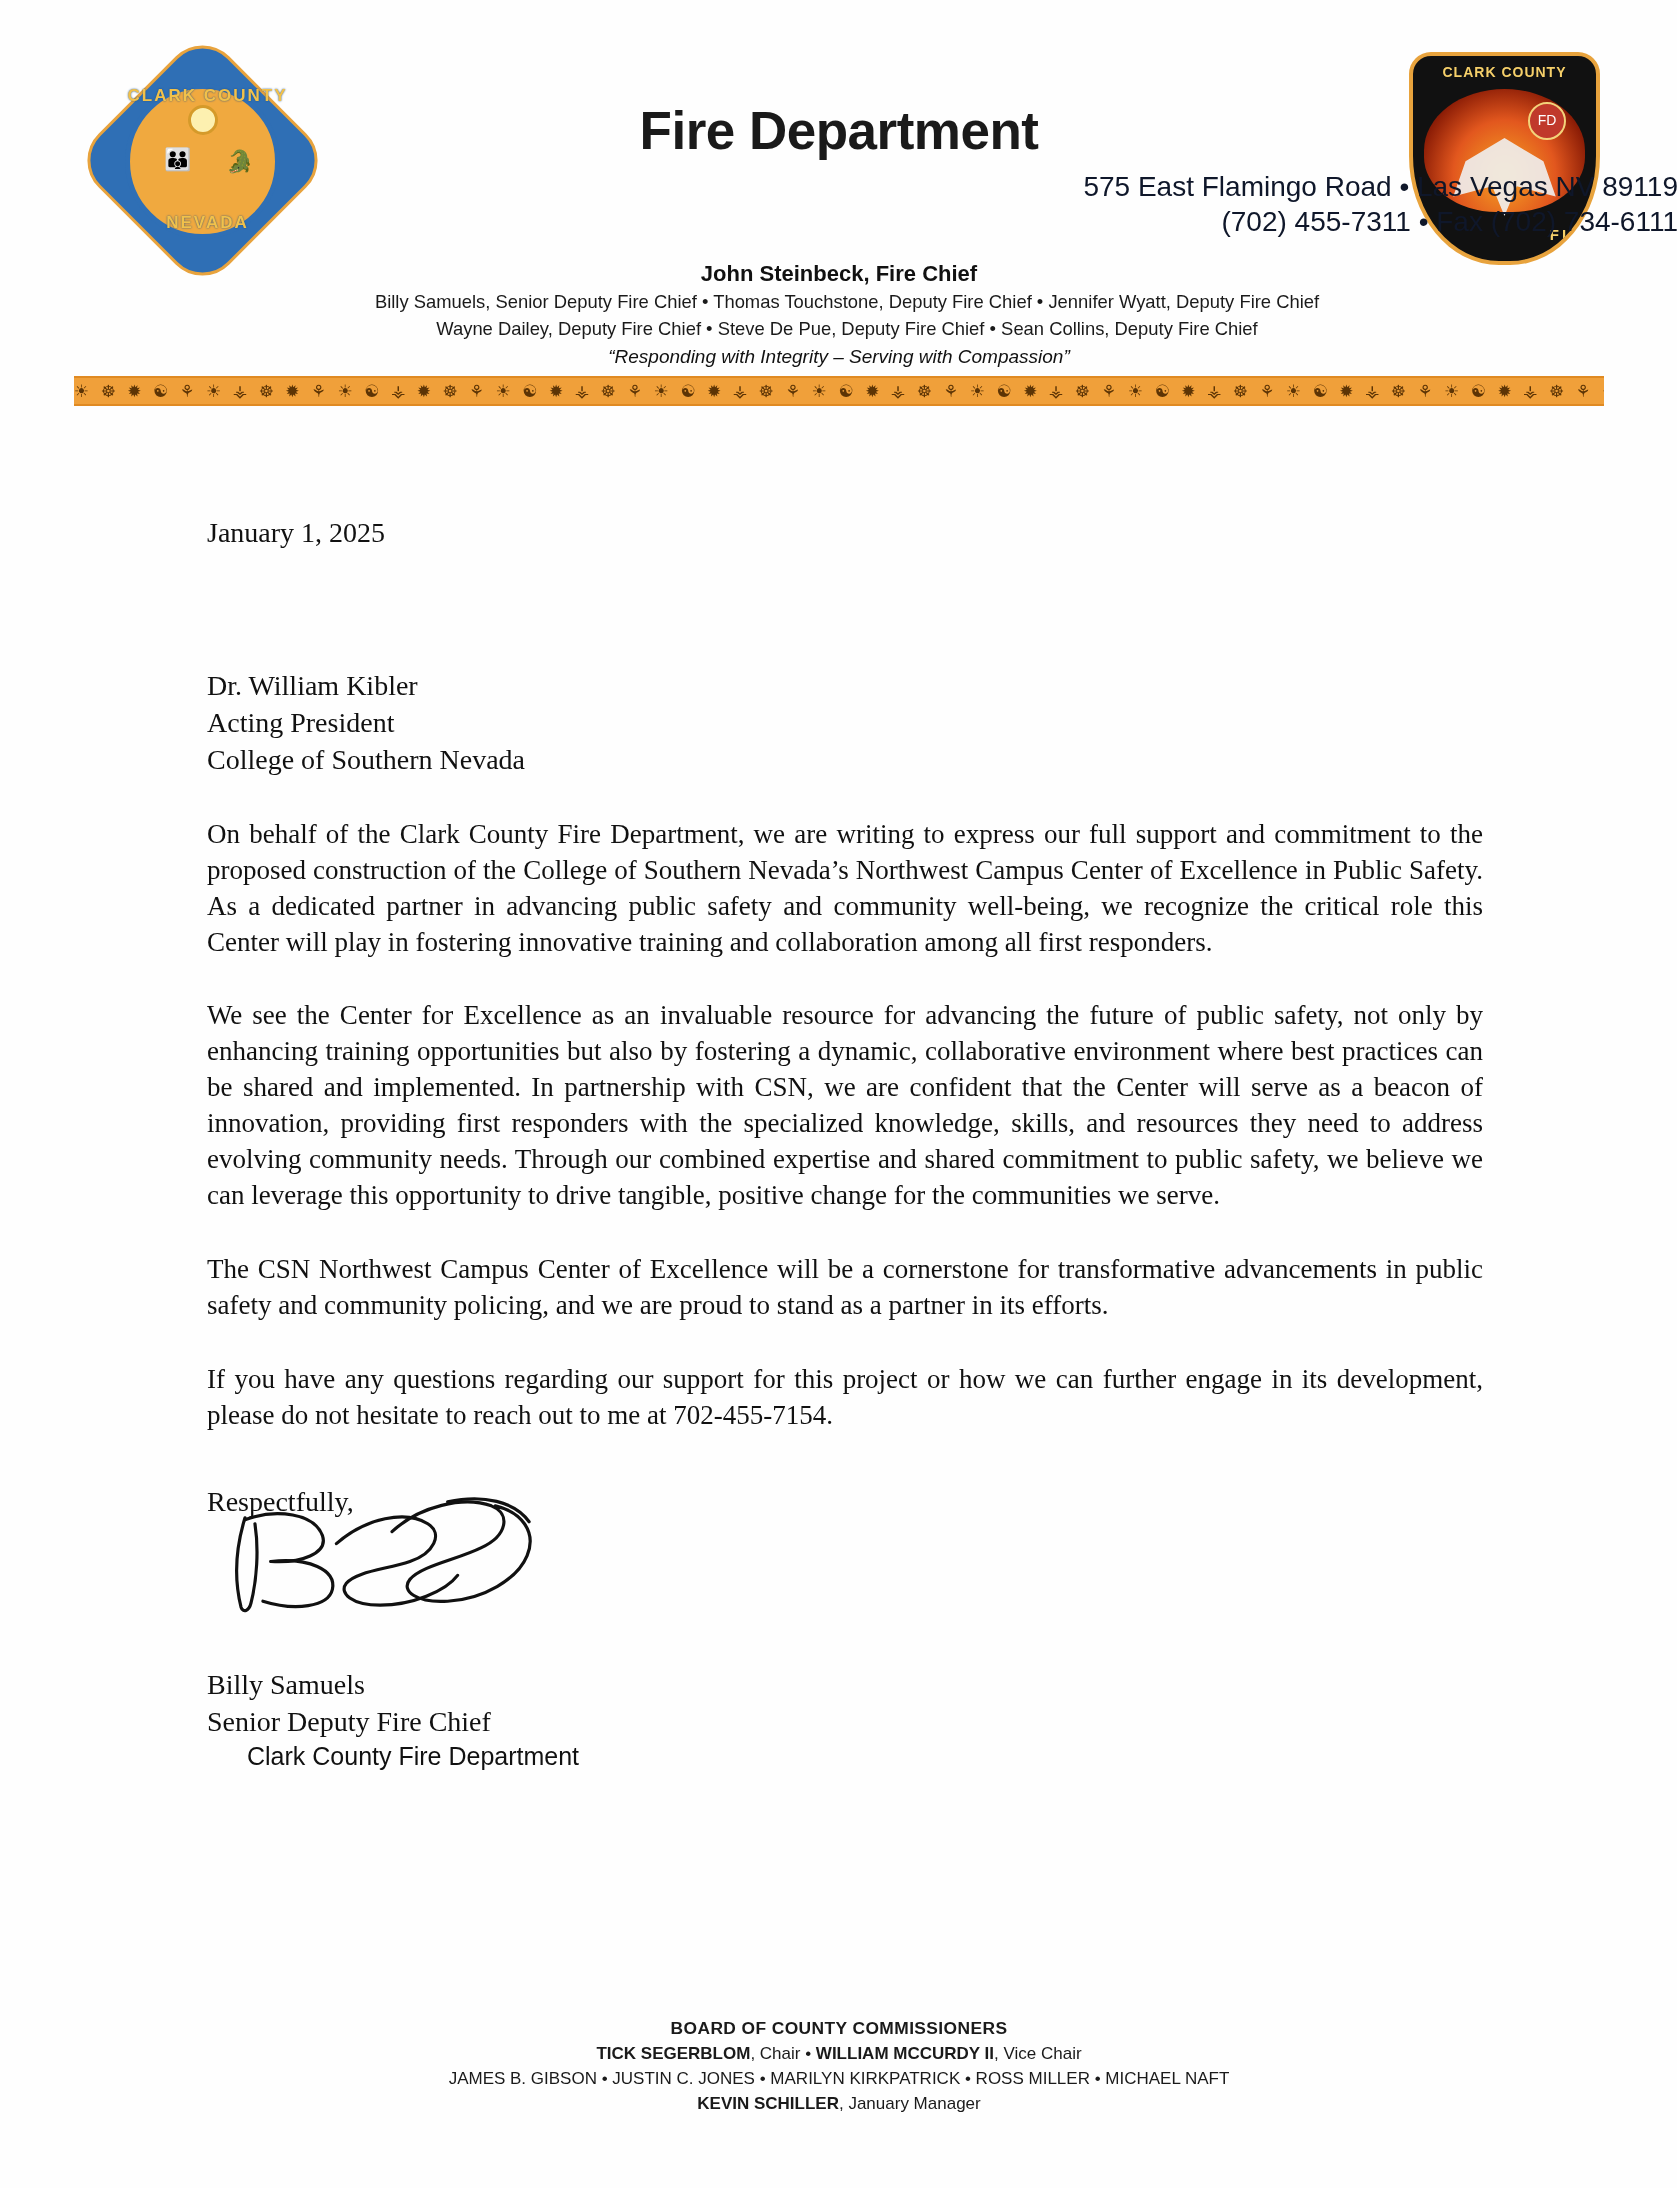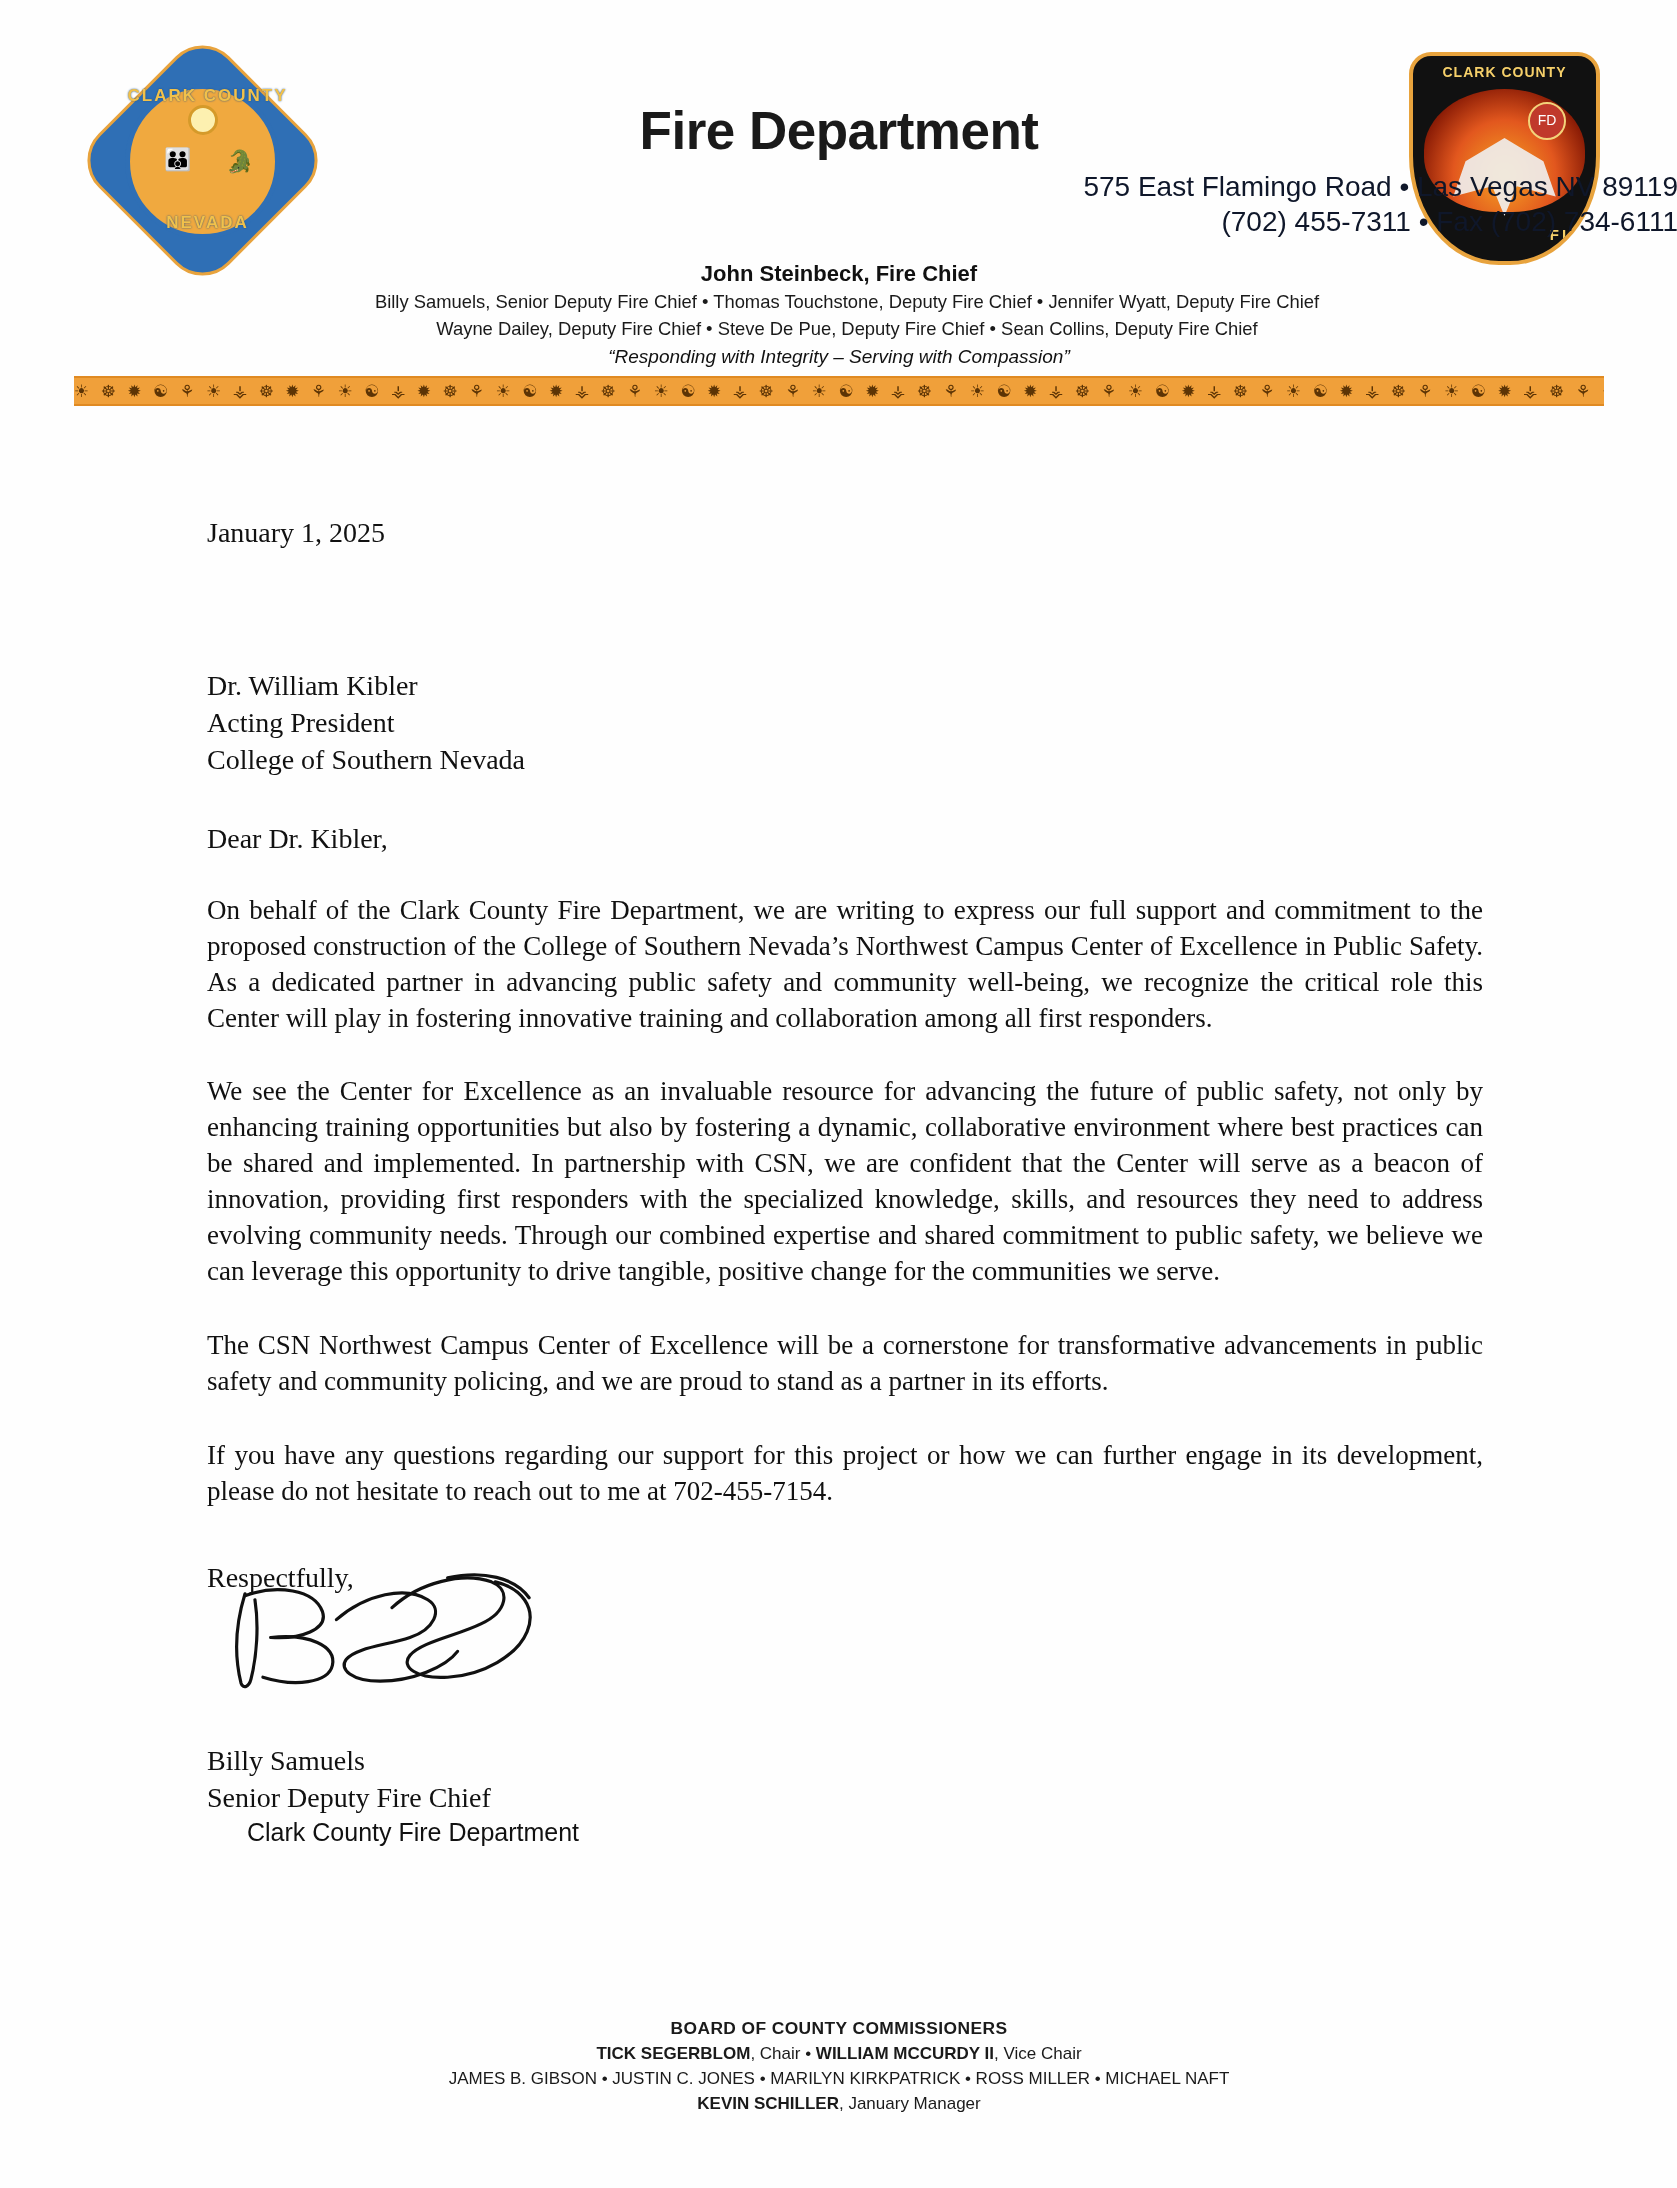--- a/index.html
+++ b/index.html
@@ -334,21 +334,20 @@
   <div class="letter">
 
     <div class="date">January 1, 2025</div>
 
     <div class="recipient">
       <div>Dr. William Kibler</div>
       <div>Acting President</div>
       <div>College of Southern Nevada</div>
     </div>
 
-    <div class="salutation">Dear Dr. Kibler,</div>
 
     <p class="body-par">On behalf of the Clark County Fire Department, we are writing to express our full support and commitment to the proposed construction of the College of Southern Nevada’s Northwest Campus Center of Excellence in Public Safety. As a dedicated partner in advancing public safety and community well-being, we recognize the critical role this Center will play in fostering innovative training and collaboration among all first responders.</p>
     <p class="body-par">We see the Center for Excellence as an invaluable resource for advancing the future of public safety, not only by enhancing training opportunities but also by fostering a dynamic, collaborative environment where best practices can be shared and implemented. In partnership with CSN, we are confident that the Center will serve as a beacon of innovation, providing first responders with the specialized knowledge, skills, and resources they need to address evolving community needs. Through our combined expertise and shared commitment to public safety, we believe we can leverage this opportunity to drive tangible, positive change for the communities we serve.</p>
     <p class="body-par">The CSN Northwest Campus Center of Excellence will be a cornerstone for transformative advancements in public safety and community policing, and we are proud to stand as a partner in its efforts.</p>
     <p class="body-par">If you have any questions regarding our support for this project or how we can further engage in its development, please do not hesitate to reach out to me at 702-455-7154.</p>
 
     <div class="closing">Respectfully,</div>
 
     <div class="sig-block">
       <svg class="signature" viewBox="0 0 400 150">

